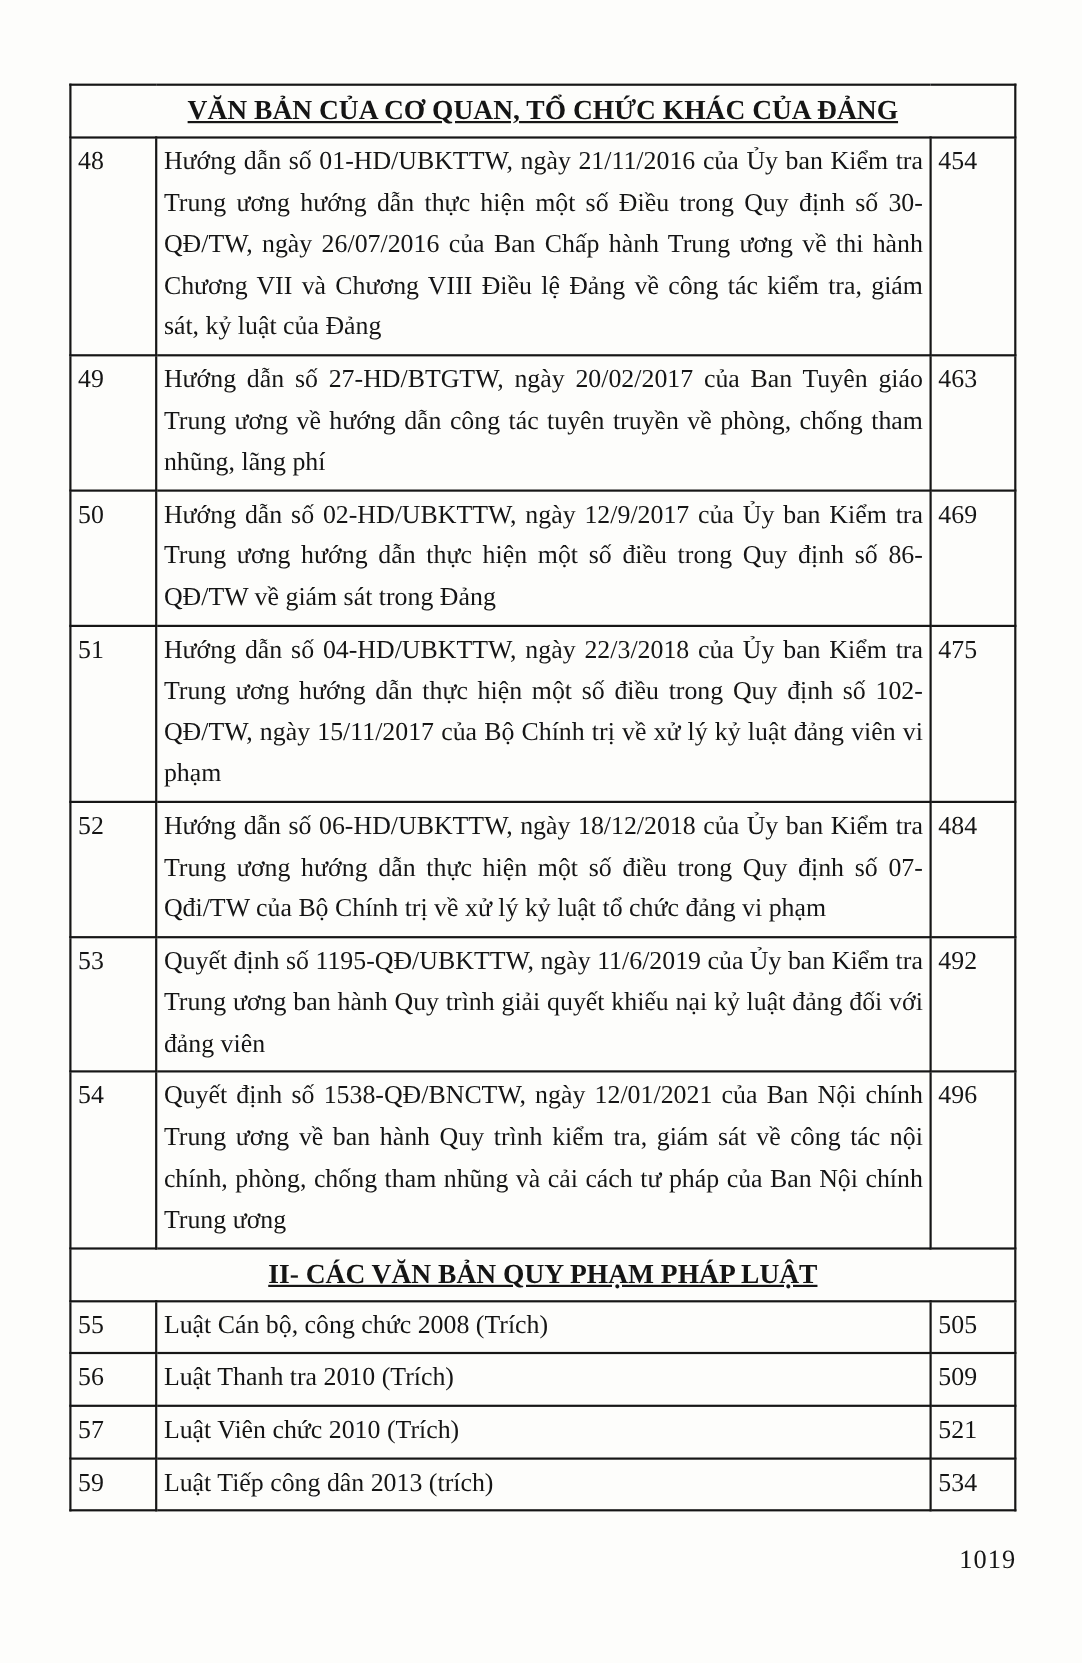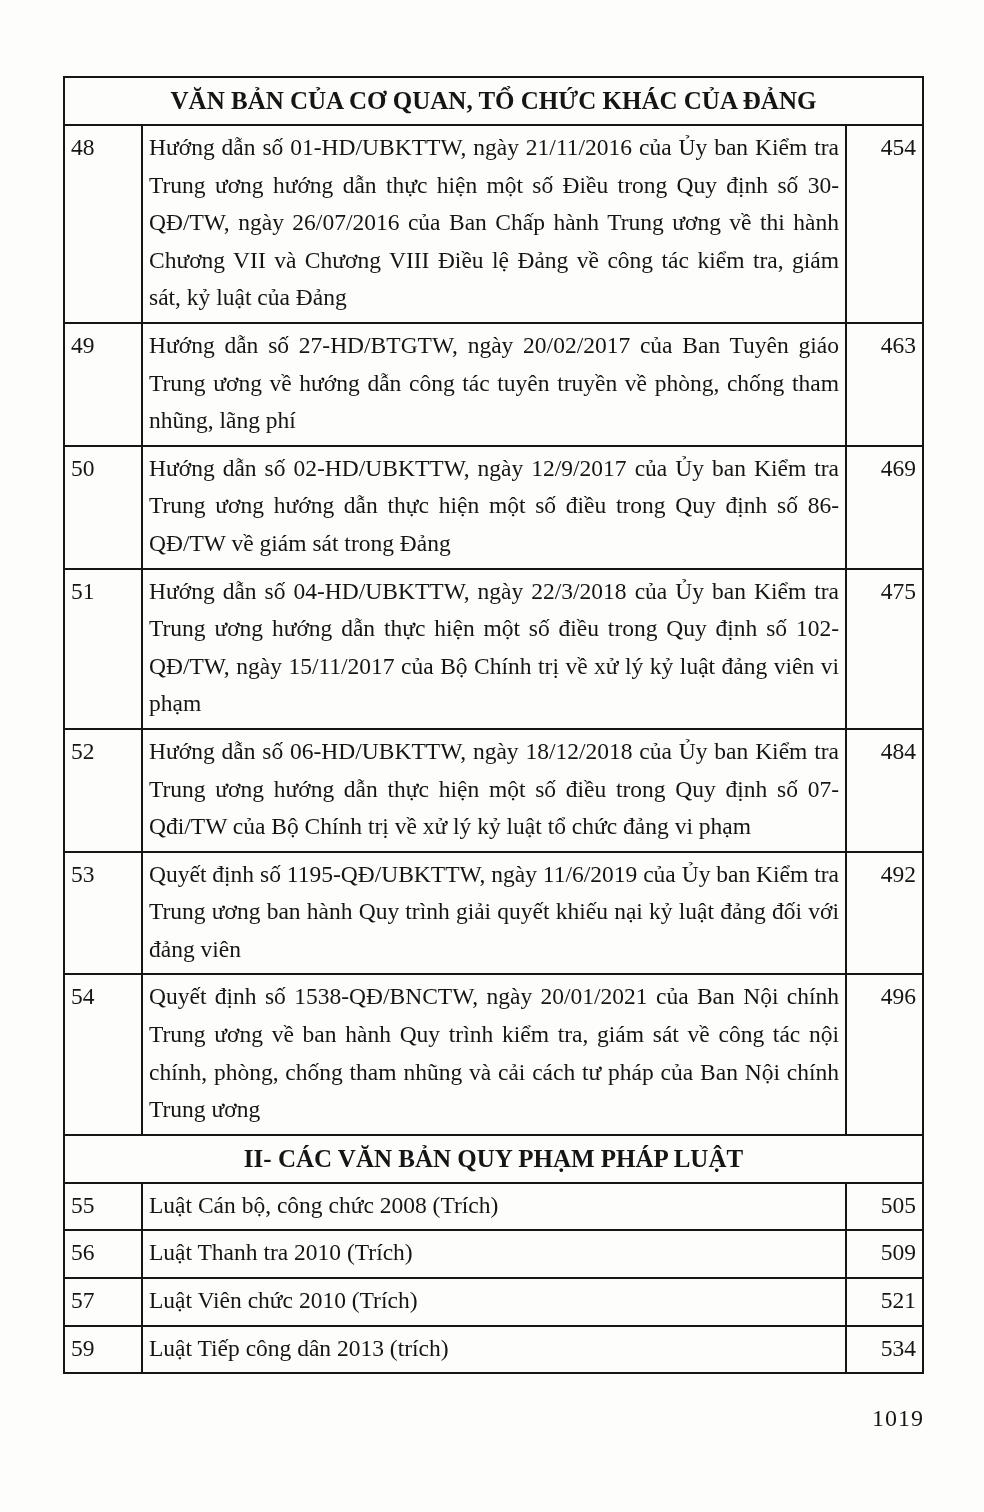--- a/index.html
+++ b/index.html
@@ -37,30 +37,31 @@
   td.col-no {
     text-align: left;
   }
   td.col-title {
     text-align: justify;
     padding-left: 13px;
     padding-right: 9px;
     border-radius: 32px;
   }
   td.col-page {
-    text-align: right;
+    text-align: left;
   }
   tr.head-row td,
   tr.section-row td {
     font-weight: bold;
     text-align: center;
     font-size: 25px;
     padding-top: 5px;
     padding-bottom: 6px;
     line-height: 1.4;
+    text-decoration: underline;
   }
   .page-number {
     position: absolute;
     right: 60px;
     bottom: 80px;
     font-size: 24px;
     letter-spacing: 1px;
   }
 </style>
 </head>
@@ -111,21 +112,21 @@
       </tr>
 
       <tr>
         <td class="col-no">53</td>
         <td class="col-title">Quyết định số 1195-QĐ/UBKTTW, ngày 11/6/2019 của Ủy ban Kiểm tra Trung ương ban hành Quy trình giải quyết khiếu nại kỷ luật đảng đối với đảng viên</td>
         <td class="col-page">492</td>
       </tr>
 
       <tr>
         <td class="col-no">54</td>
-        <td class="col-title">Quyết định số 1538-QĐ/BNCTW, ngày 20/01/2021 của Ban Nội chính Trung ương về ban hành Quy trình kiểm tra, giám sát về công tác nội chính, phòng, chống tham nhũng và cải cách tư pháp của Ban Nội chính Trung ương</td>
+        <td class="col-title">Quyết định số 1538-QĐ/BNCTW, ngày 12/01/2021 của Ban Nội chính Trung ương về ban hành Quy trình kiểm tra, giám sát về công tác nội chính, phòng, chống tham nhũng và cải cách tư pháp của Ban Nội chính Trung ương</td>
         <td class="col-page">496</td>
       </tr>
 
       <tr class="section-row">
         <td colspan="3">II- CÁC VĂN BẢN QUY PHẠM PHÁP LUẬT</td>
       </tr>
 
       <tr>
         <td class="col-no">55</td>
         <td class="col-title">Luật Cán bộ, công chức 2008 (Trích)</td>

